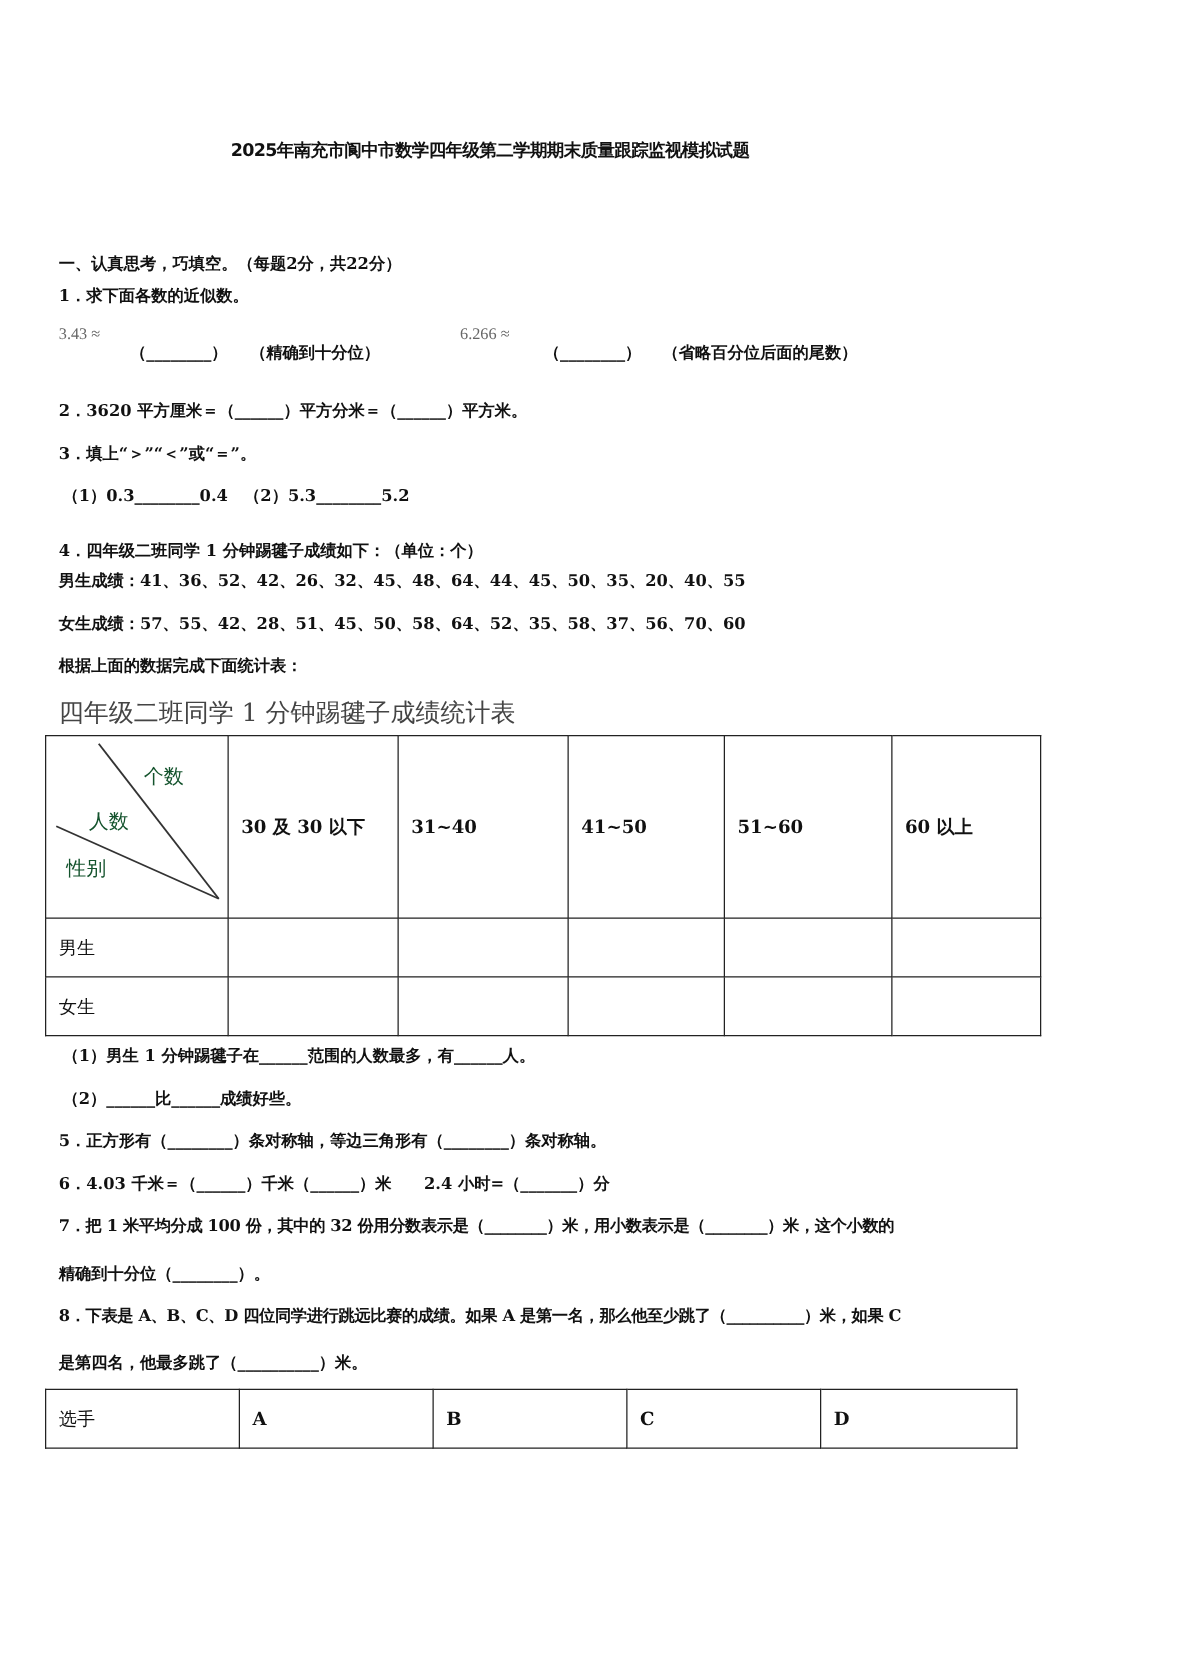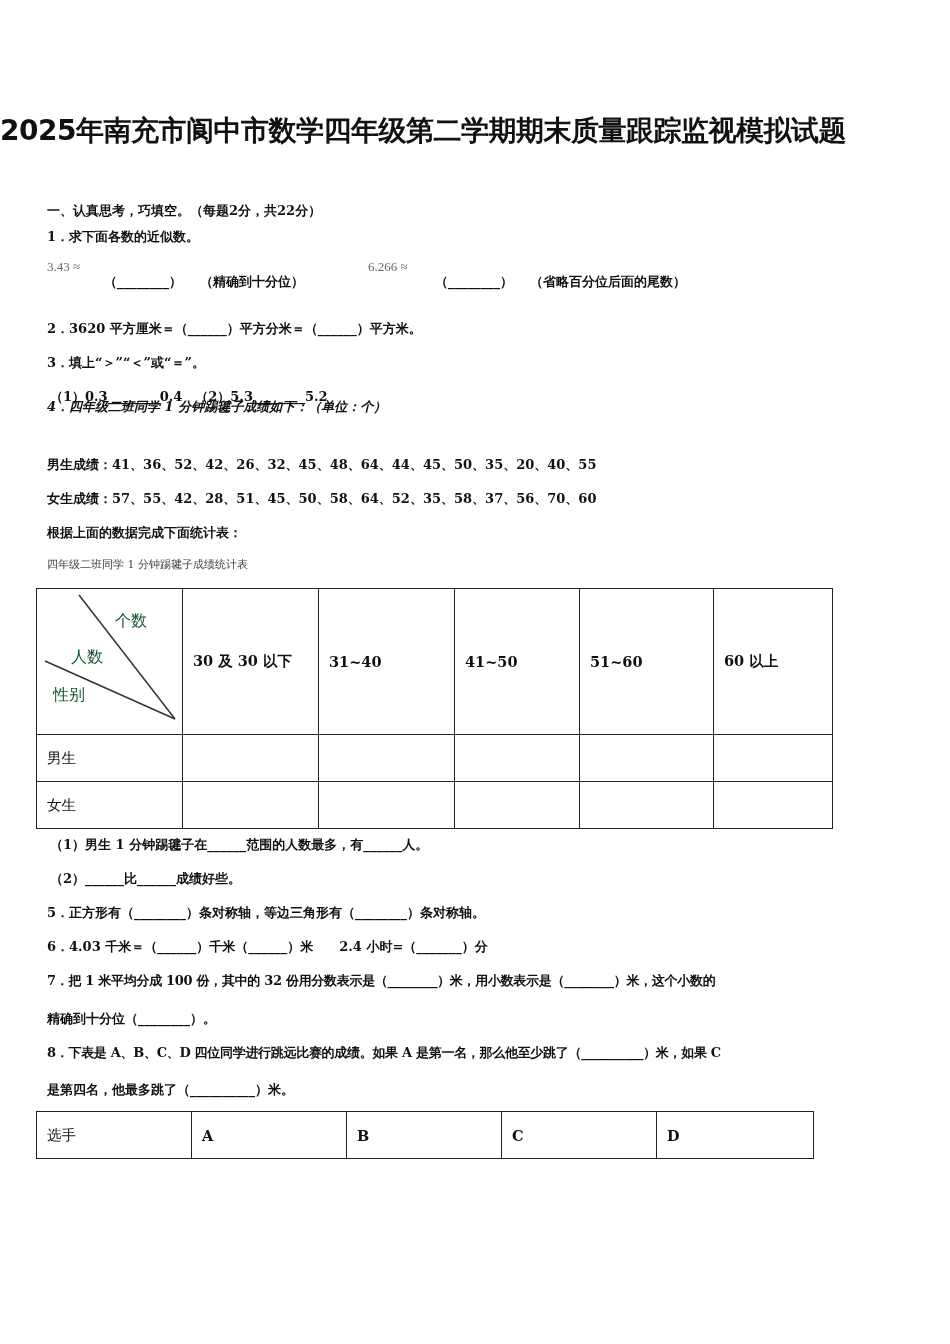--- a/index.html
+++ b/index.html
@@ -5,25 +5,25 @@
   html, body { margin: 0; padding: 0; background: #ffffff; }
   body {
     width: 950px; height: 1344px; position: relative; overflow: hidden;
     font-family: "DejaVu Serif", "Liberation Serif", serif;
     color: #111;
   }
   .abs { position: absolute; white-space: nowrap; }
   .title {
     left: 0; width: 784px; top: 112px; text-align: center;
     font-family: "DejaVu Sans", "Liberation Sans", sans-serif;
-    font-size: 28px; font-weight: bold; letter-spacing: -0.5px;
+    font-size: 14px; font-weight: bold; letter-spacing: -0.5px;
   }
   .line { font-size: 13px; font-weight: bold; left: 47px; }
   .math { font-family: "Liberation Serif", serif; font-size: 13px; color: #666; font-weight: normal; }
-  .caption { font-size: 11px; color: #444; left: 47px; top: 557px; font-weight: normal; }
+  .caption { font-size: 20px; color: #444; left: 47px; top: 557px; font-weight: normal; }
   table { border-collapse: collapse; position: absolute; }
   td { border: 1.5px solid #222; padding: 0 10px; font-size: 14.5px; vertical-align: middle; }
   .t1 { left: 36px; top: 588px; width: 797px; }
   .t1 .hdr td { height: 145px; font-weight: bold; }
   .t1 .row td { height: 46px; font-weight: normal; }
   .diag { position: relative; padding: 0; }
   .diag svg { position: absolute; left: 0; top: 0; }
   .diag span { position: absolute; font-family: "DejaVu Sans", sans-serif; font-size: 16px; font-weight: normal; color: #14532d; }
   .t2 { left: 36px; top: 1111px; width: 778px; }
   .t2 td { height: 46px; font-weight: bold; }
@@ -41,21 +41,21 @@
 <div class="abs line" style="left:104px; top:273px;">（________）</div>
 <div class="abs line" style="left:200px; top:273px;">（精确到十分位）</div>
 <div class="abs math" style="left:368px; top:259px;">6.266 ≈</div>
 <div class="abs line" style="left:435px; top:273px;">（________）</div>
 <div class="abs line" style="left:530px; top:273px;">（省略百分位后面的尾数）</div>
 
 <div class="abs line" style="top:320px;">2．3620 平方厘米＝（______）平方分米＝（______）平方米。</div>
 <div class="abs line" style="top:354px;">3．填上“＞”“＜”或“＝”。</div>
 <div class="abs line" style="left:50px; top:388px;">（1）0.3________0.4　（2）5.3________5.2</div>
 
-<div class="abs line" style="top:398px;font-style:italic;">4．四年级二班同学 1 分钟踢毽子成绩如下：（单位：个）</div>
+<div class="abs line" style="top:432px;">4．四年级二班同学 1 分钟踢毽子成绩如下：（单位：个）</div>
 <div class="abs line" style="top:456px;">男生成绩：41、36、52、42、26、32、45、48、64、44、45、50、35、20、40、55</div>
 <div class="abs line" style="top:490px;">女生成绩：57、55、42、28、51、45、50、58、64、52、35、58、37、56、70、60</div>
 <div class="abs line" style="top:524px;">根据上面的数据完成下面统计表：</div>
 <div class="abs caption">四年级二班同学 1 分钟踢毽子成绩统计表</div>
 
 <table class="t1">
   <tbody>
       <tr class="hdr">
     <td class="diag" style="width:145px;">
       <svg width="145" height="145">

